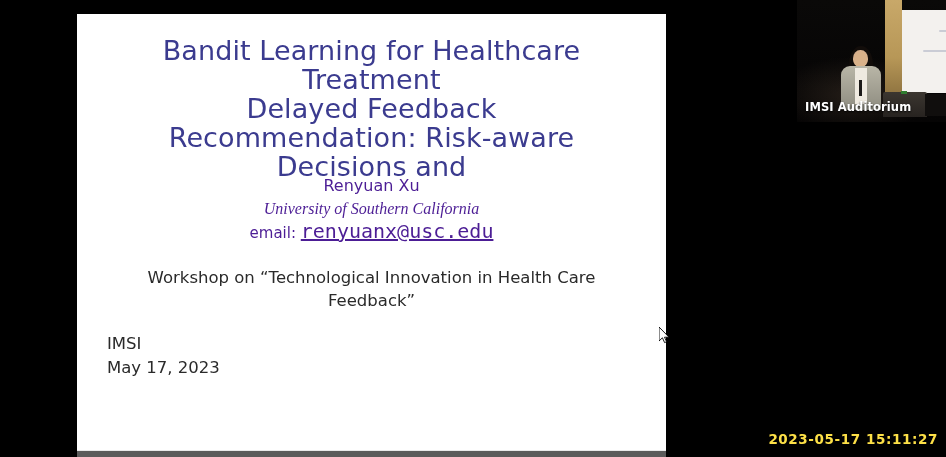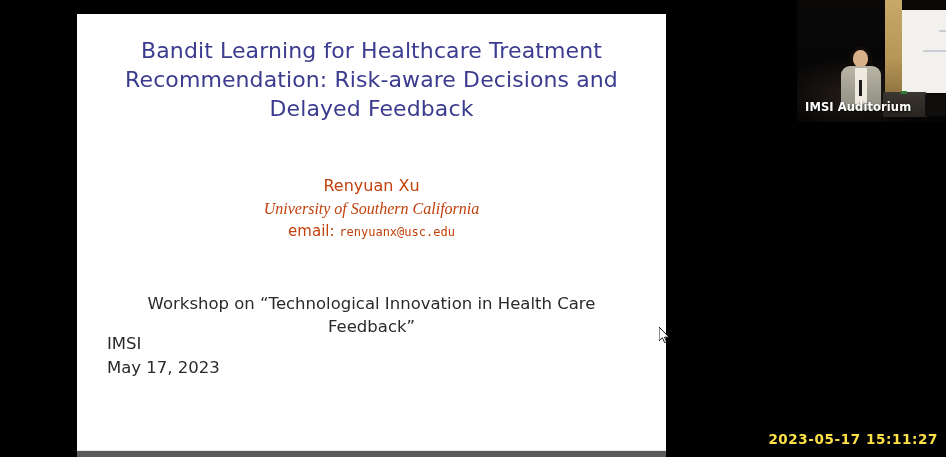--- a/index.html
+++ b/index.html
@@ -35,66 +35,66 @@
   }
 
   .slide-title {
     position: absolute;
     left: 30px;
     top: 22px;
     width: 529px;
     text-align: center;
     color: #3b3b8f;
     font-family: "DejaVu Sans", sans-serif;
-    font-size: 22px;
+    font-size: 27px;
     line-height: 29px;
     font-weight: 400;
     letter-spacing: 0.1px;
   }
 
   .author-block {
     position: absolute;
     left: 30px;
     top: 161px;
     width: 529px;
     text-align: center;
-    color: #c2410c;
+    color: #4c1d95;
   }
   .author-name {
     font-family: "DejaVu Sans", sans-serif;
     font-size: 16px;
     line-height: 22px;
   }
   .author-affil {
     font-family: Liberation Serif, serif;
     font-size: 16px;
     line-height: 23px;
     font-style: italic;
   }
   .author-email {
     font-family: "DejaVu Sans", sans-serif;
     font-size: 15px;
     line-height: 23px;
   }
   .author-email .mono {
     font-family: "DejaVu Sans Mono", monospace;
-    font-size: 12px;
+    font-size: 20px;
+    text-decoration: underline;
   }
 
   .workshop-block {
     position: absolute;
     left: 30px;
     top: 252px;
     width: 529px;
     text-align: center;
     color: #2a2a2a;
     font-family: "DejaVu Sans", sans-serif;
     font-size: 16.5px;
     line-height: 23px;
-    margin-top: 26px;
   }
 
   .venue-block {
     position: absolute;
     left: 30px;
     top: 318px;
     width: 529px;
     color: #2a2a2a;
     font-family: "DejaVu Sans", sans-serif;
     font-size: 16.5px;
@@ -280,22 +280,22 @@
 </head>
 <body>
 
 <div id="screen">
 
   <div id="slide">
     <div id="slide-inner">
 
       <div class="slide-title">
         <div>Bandit Learning for Healthcare Treatment</div>
+        <div>Delayed Feedback</div>
         <div>Recommendation: Risk-aware Decisions and</div>
-        <div>Delayed Feedback</div>
       </div>
 
       <div class="author-block">
         <div class="author-name">Renyuan Xu</div>
         <div class="author-affil">University of Southern California</div>
         <div class="author-email"><span>email:</span> <span class="mono">renyuanx@usc.edu</span></div>
       </div>
 
       <div class="workshop-block">
         <div>Workshop on “Technological Innovation in Health Care</div>

